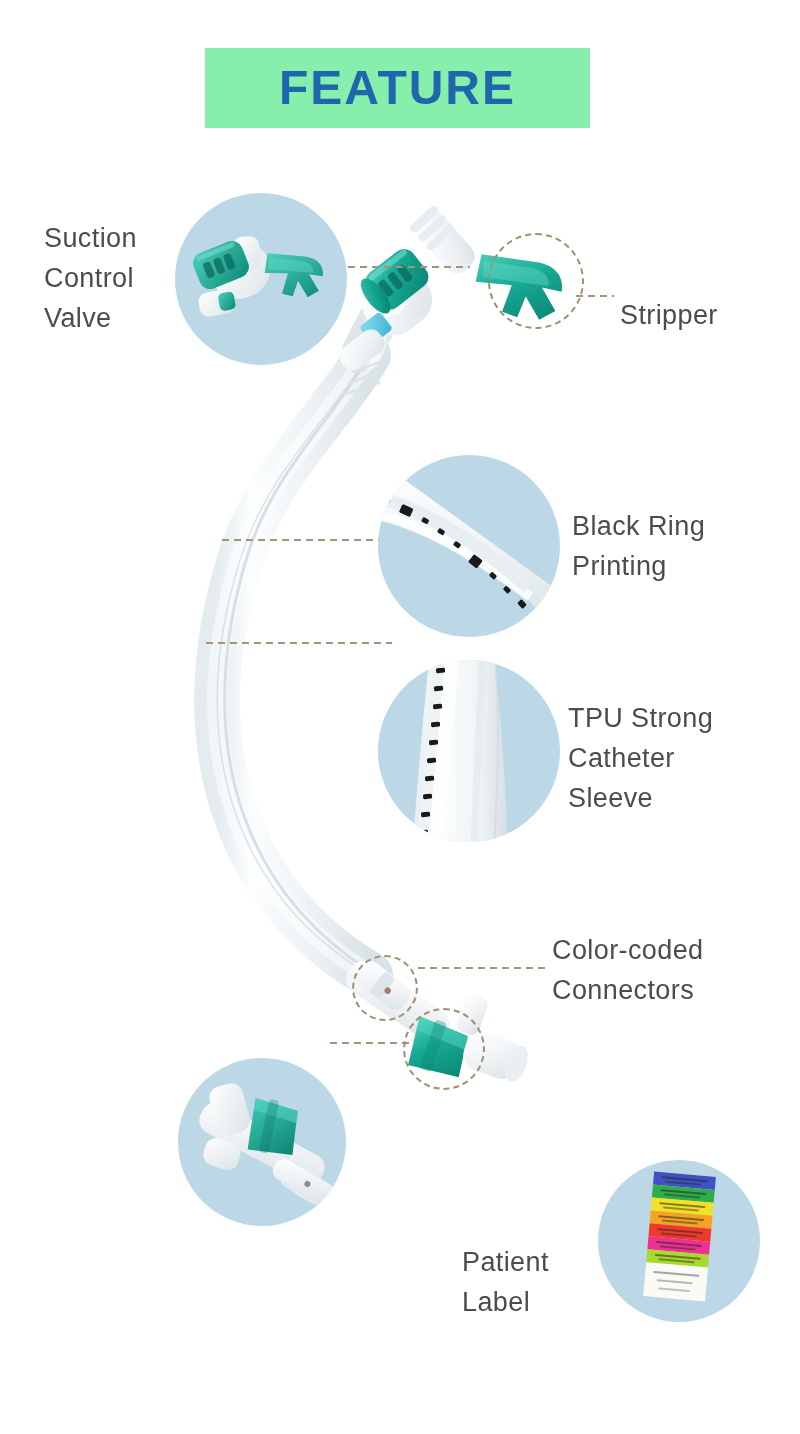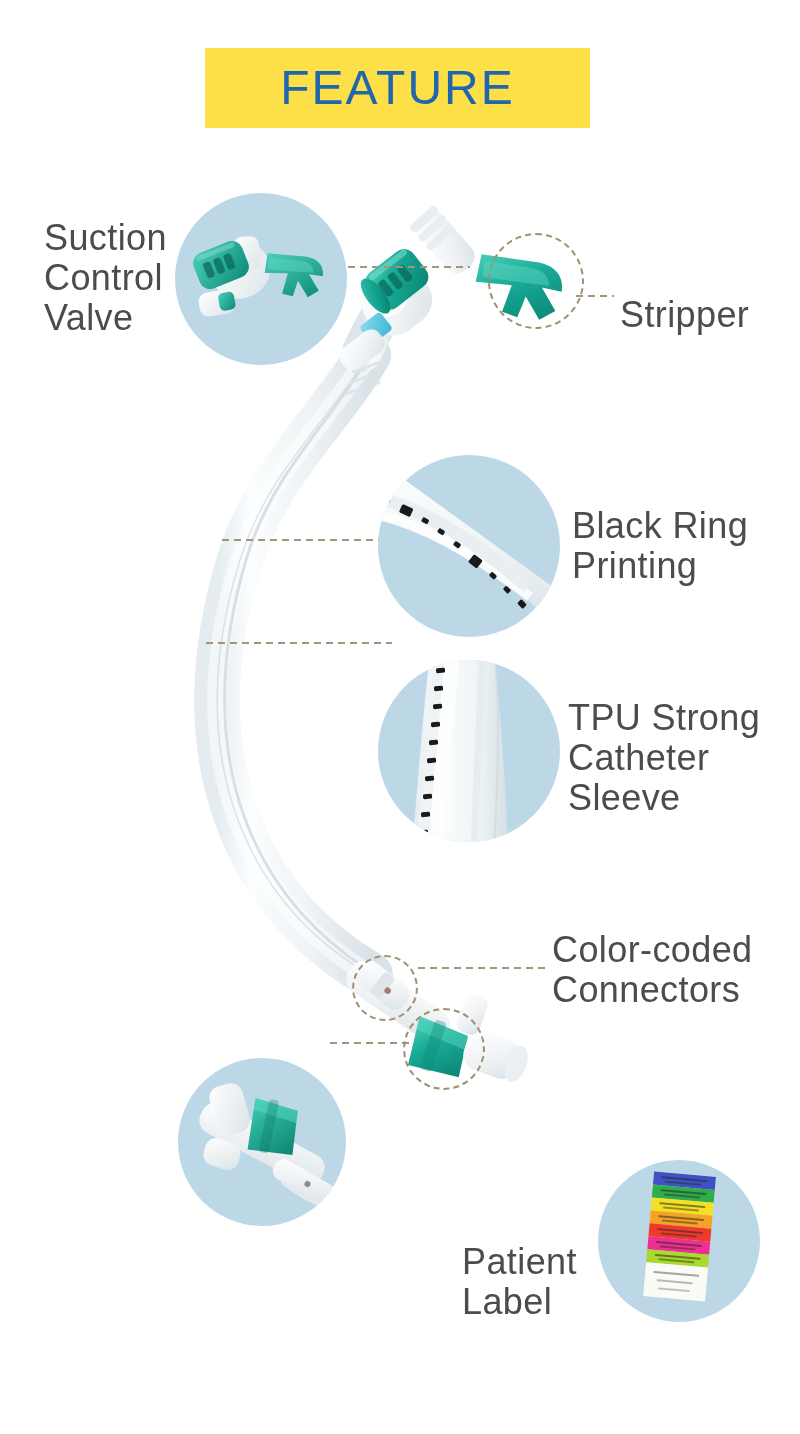--- a/index.html
+++ b/index.html
@@ -20,30 +20,30 @@
   .frame-line{position:absolute;background:#3e7fbb;}
   #frame-left{left:0;top:0;width:2px;height:80px;}
   #frame-right{right:0;top:0;width:2px;height:80px;}
   #frame-top-l{left:0;top:0;width:80px;height:2px;}
   #frame-top-r{right:0;top:0;width:80px;height:2px;}
   #frame-bot-l{left:0;bottom:0;width:75px;height:2px;}
   #frame-bot-r{right:0;bottom:0;width:75px;height:2px;}
   #title-text{
     position:absolute;left:0;top:0;width:385px;height:80px;
     display:flex;align-items:center;justify-content:center;
-    font-size:48px;font-weight:normal;color:#1f66ac;
+    font-size:48px;font-weight:bold;color:#1f66ac;
     letter-spacing:2px;line-height:1;
-    background:#fde047;
+    background:#86efac;
   }
 
   
   .callout-label{
     position:absolute;
     color:#4c4c4c;
-    font-size:36px;
+    font-size:27px;
     font-weight:300;
     line-height:40px;
     letter-spacing:.4px;
     white-space:pre-line;
   }
 
   
   .zoom-circle{
     position:absolute;border-radius:50%;
     background:#bcd8e7;

